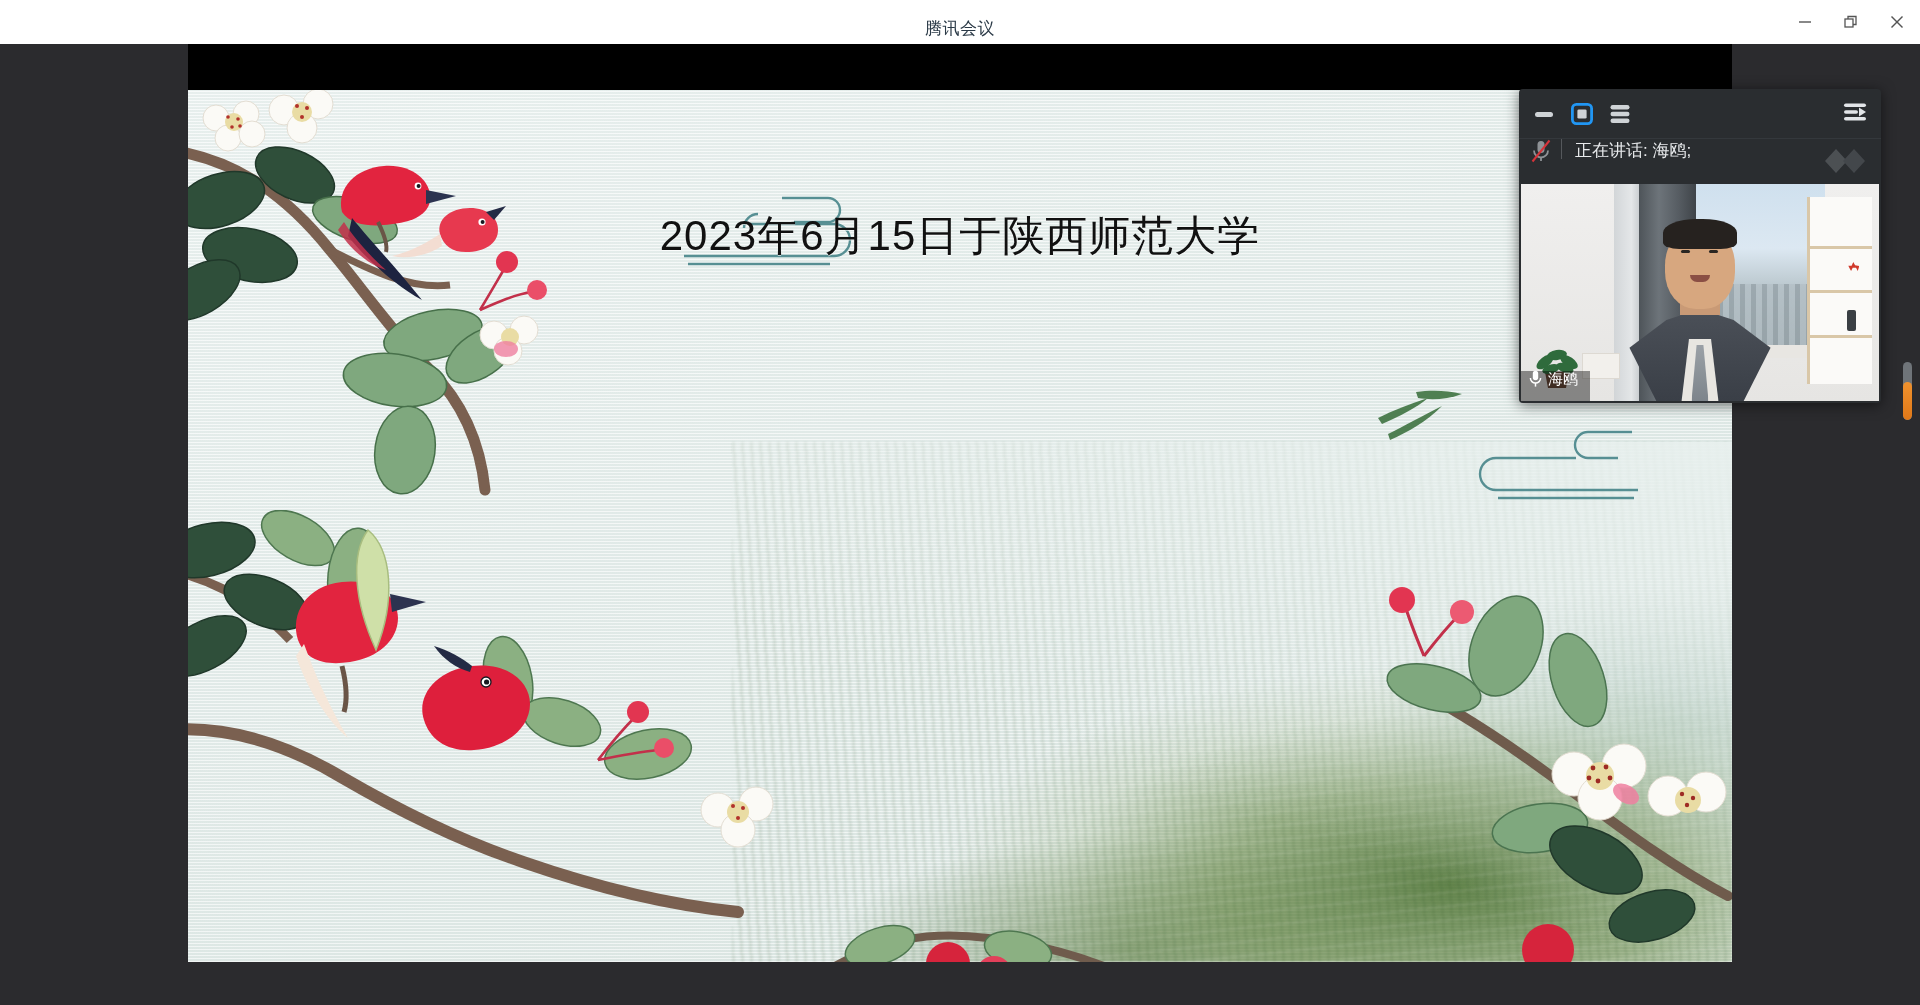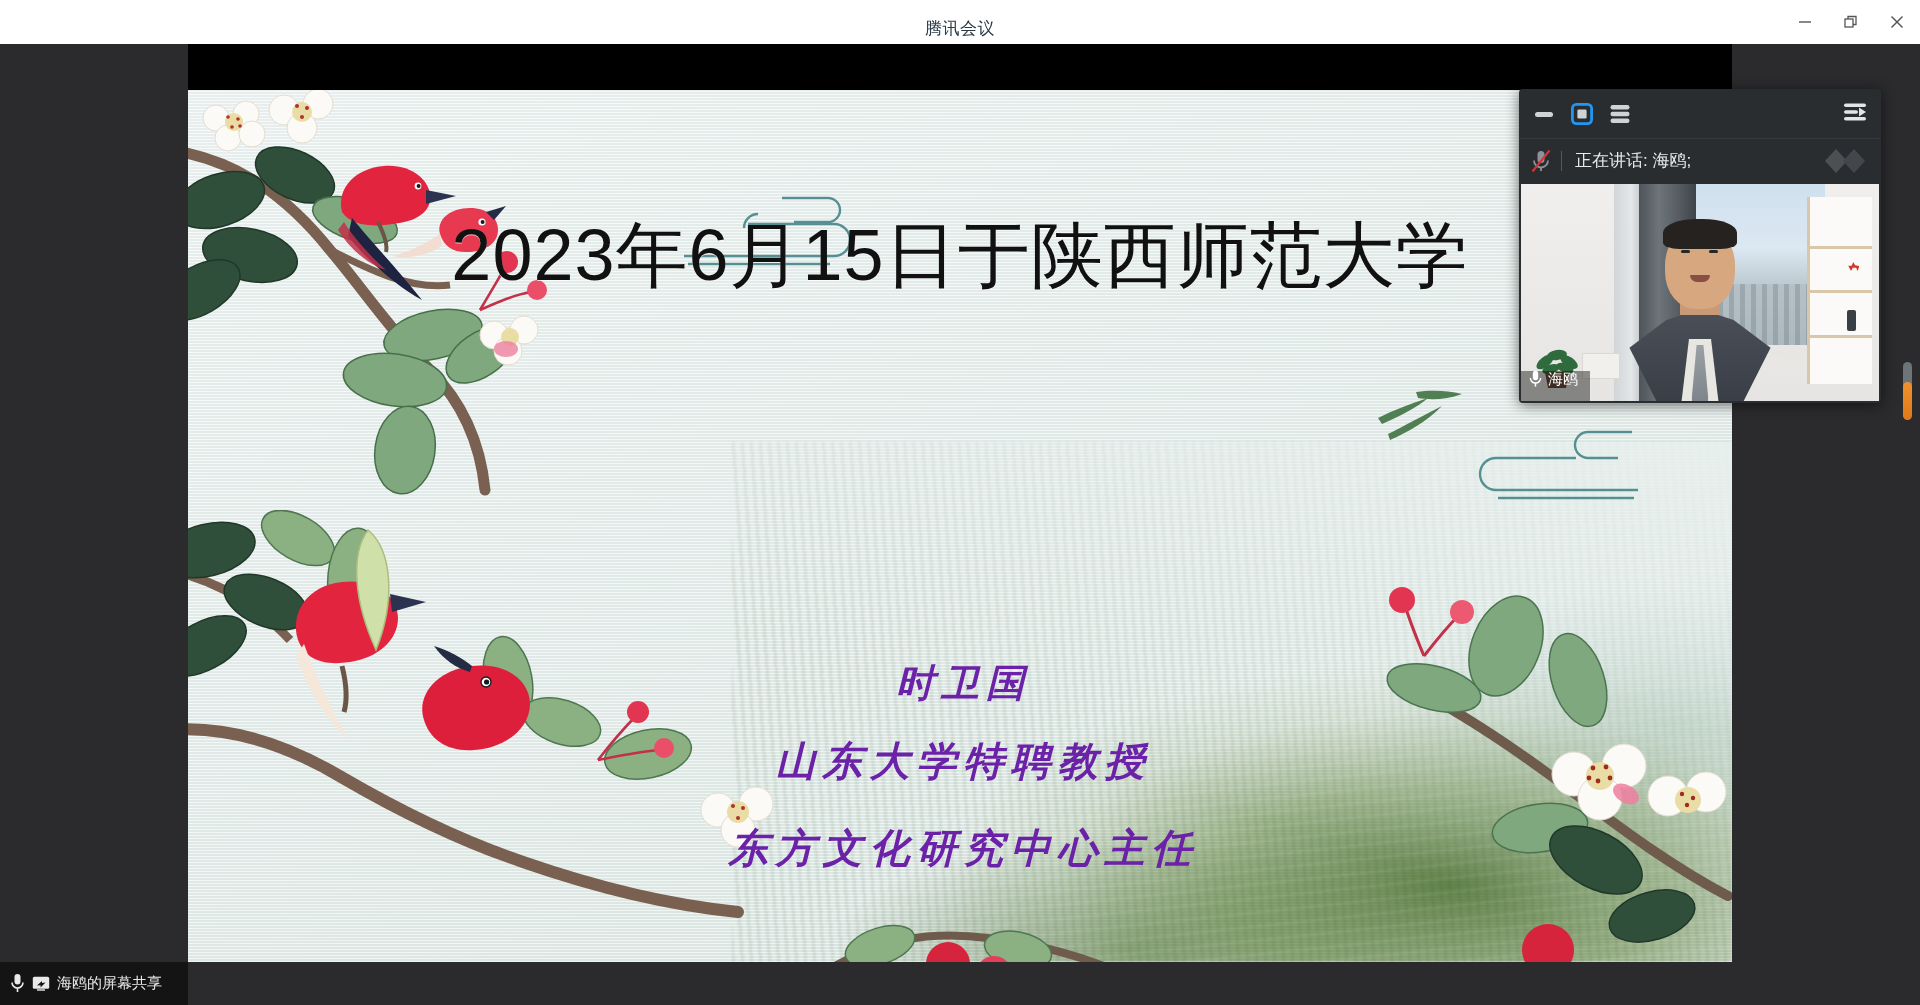--- a/index.html
+++ b/index.html
@@ -62,21 +62,21 @@
 
   
   .cloud{ position:absolute; stroke:#3e7f84; fill:none; stroke-width:2.4; opacity:.85; }
 
   
   .art{ position:absolute; }
 
   
   .slide-date{
     position:absolute; left:0; right:0; top:118px; text-align:center;
-    font-size:72px; color:#111; letter-spacing:1px;
+    font-size:42px; color:#111; letter-spacing:1px;
     font-family:"Liberation Sans","DejaVu Sans",sans-serif;
     text-shadow:0 1px 0 rgba(255,255,255,.6);
   }
   .slide-title{
     position:absolute; left:0; right:0; top:330px; text-align:center;
     font-size:66px; font-weight:bold; color:#070707; letter-spacing:14px;
     text-indent:14px;
     font-family:"DejaVu Serif","Liberation Serif",serif;
   }
   .slide-author{
@@ -107,21 +107,21 @@
   }
   .panel-toolbar{
     height:49px; display:flex; align-items:center; padding:0 14px;
     position:relative;
   }
   .tb-left{ display:flex; align-items:center; gap:16px; }
   .tb-btn{ cursor:pointer; display:flex; align-items:center; justify-content:center; }
   .tb-right{ position:absolute; right:14px; top:50%; transform:translateY(-50%); cursor:pointer; }
 
   .panel-speaking{
-    height:44px; display:flex; align-items:center; padding:0 12px;
+    height:44px; display:flex; align-items:flex-start; padding:0 12px;
     background:#2a2d30; position:relative; border-top:1px solid #34383c;
   }
   .sp-divider{ width:1px; height:20px; background:#55585c; margin:0 13px 0 10px; }
   .sp-text{ color:#e8eaec; font-size:17px; white-space:nowrap; }
   .sp-logo{ position:absolute; right:10px; top:50%; transform:translateY(-50%); opacity:.30; }
 
   
   .tile{
     position:absolute; left:2px; top:95px; width:358px; height:217px;
     background:#1b1d1f; overflow:hidden;
@@ -431,41 +431,23 @@
           <g fill="#8bb082" stroke="#4e7750" stroke-width="1.5">
             <ellipse cx="92" cy="66" rx="36" ry="18" transform="rotate(-18 92 66)"></ellipse>
             <ellipse cx="230" cy="70" rx="34" ry="18" transform="rotate(12 230 70)"></ellipse>
           </g>
           <circle cx="160" cy="84" r="22" fill="#d6243c"></circle>
           <circle cx="206" cy="94" r="18" fill="#e2405a"></circle>
         </g>
       </svg>
 
       <div class="slide-date">2023年6月15日于陕西师范大学</div>
-      <div class="slide-author">
-        <div class="ln ln1">时卫国</div>
-        <div class="ln ln2">山东大学特聘教授</div>
-        <div class="ln ln3">东方文化研究中心主任</div>
-      </div>
     </div>
   </div>
 
-  <div class="sharebar">
-    <svg width="15" height="21" viewBox="0 0 15 21">
-      <rect x="4.5" y="1" width="6" height="10.5" rx="3" fill="#e9e9e9"></rect>
-      <path d="M2 9.5 a5.5 5.5 0 0 0 11 0" fill="none" stroke="#e9e9e9" stroke-width="1.6"></path>
-      <line x1="7.5" y1="15" x2="7.5" y2="19" stroke="#e9e9e9" stroke-width="1.6"></line>
-    </svg>
-    <svg width="18" height="15" viewBox="0 0 18 15">
-      <rect x="0.8" y="0.8" width="16.4" height="12" rx="1.6" fill="#e9e9e9"></rect>
-      <path d="M5 9.4 L10 5 L10 7 L13.5 6.6 L8.6 11.4 L8.6 9.2 Z" fill="#141414"></path>
-      <line x1="5" y1="14" x2="13" y2="14" stroke="#e9e9e9" stroke-width="1.4"></line>
-    </svg>
-    <span class="lbl">海鸥的屏幕共享</span>
-  </div>
 
   <div class="panel">
 
     <div class="panel-toolbar">
       <div class="tb-left">
         <div class="tb-btn">
           <svg width="22" height="22" viewBox="0 0 22 22">
             <rect x="2" y="9" width="18" height="5" rx="2.5" fill="#cfd3d6"></rect>
           </svg>
         </div>

